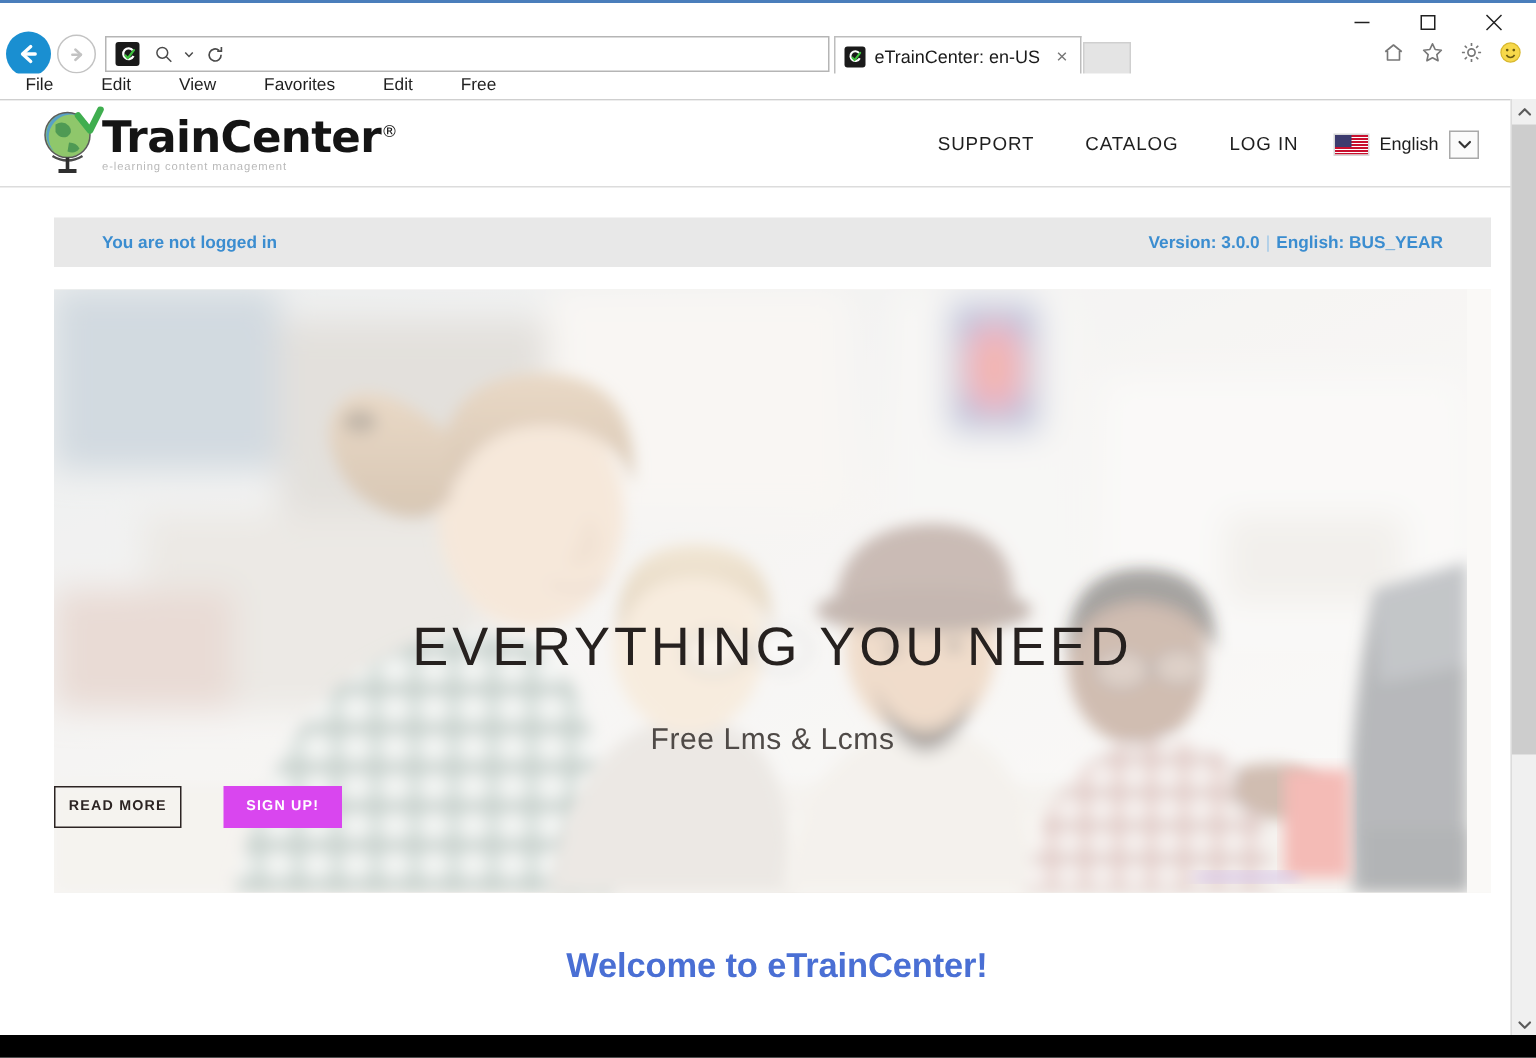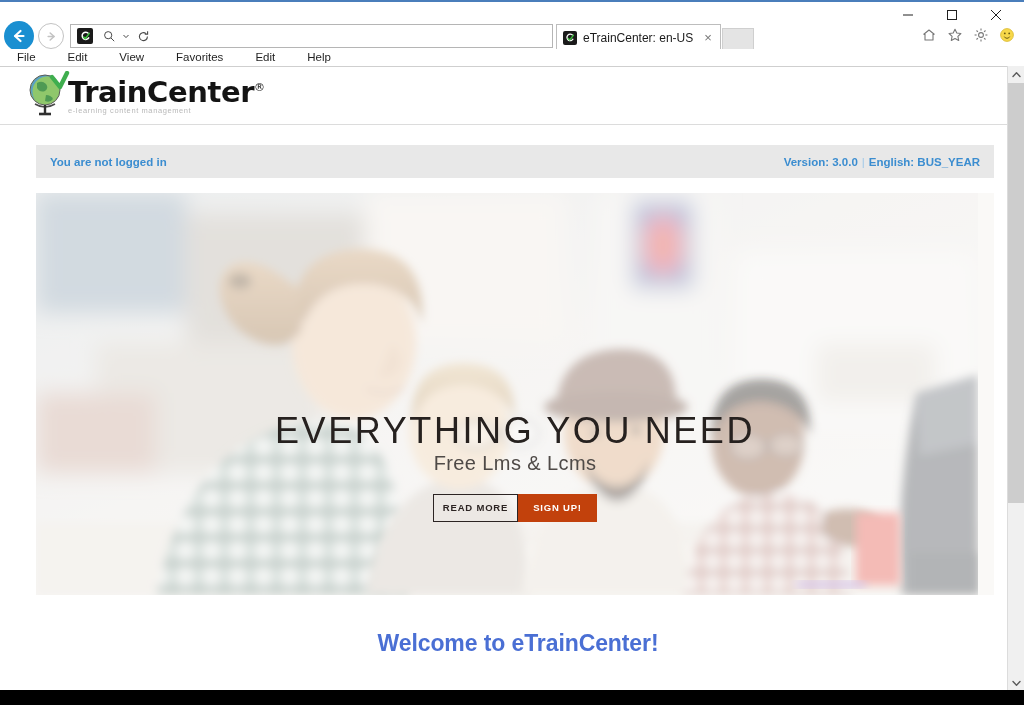--- a/index.html
+++ b/index.html
@@ -181,21 +181,21 @@
     width: 20px; height: 19px; border: 1px solid #a9a9a9; background: #fbfbfb;
     display: flex; align-items: center; justify-content: center;
     font-size: 9px; color: #333;
   }
 
   
   #status-strip {
     margin: 20px 30px 0 36px;
     height: 33px; background: #e8e8e8;
     display: flex; align-items: center; justify-content: space-between;
-    padding: 0 14px;
+    padding: 0 32px;
     font-size: 11.5px; font-weight: 700; color: #3b8dd0;
   }
   #status-version { color: #3b8dd0; }
   #status-version .sep { color: #9fc8e8; font-weight: 400; padding: 0 4px; }
 
   
   #hero {
     position: relative;
     margin: 15px 30px 0 36px;
     height: 402px;
@@ -211,37 +211,37 @@
   #hero-content {
     position: absolute; left: 0; right: 0; top: 218px;
     text-align: center;
   }
   #hero-title {
     font-size: 36px; font-weight: 300; color: #26211f;
     letter-spacing: 2.6px; line-height: 1.1;
     font-family: "Liberation Sans", sans-serif;
   }
   #hero-subtitle {
-    margin-top: 1px;
+    margin-top: 31px;
     font-size: 20px; font-weight: 300; color: #4f4a47;
     letter-spacing: 0.4px;
   }
   #hero-buttons {
     margin-top: 19px;
-    display: flex; justify-content: center; gap: 0;
+    display: flex; justify-content: flex-start; gap: 28px;
   }
   #btn-read-more {
     width: 85px; height: 28px;
     border: 1.6px solid #2c2423; background: transparent;
     color: #2c2423; font-size: 9.5px; font-weight: 700; letter-spacing: 0.8px;
     display: flex; align-items: center; justify-content: center;
   }
   #btn-sign-up {
     width: 79px; height: 28px;
-    background: #c2410c; border: none;
+    background: #d946ef; border: none;
     color: #ffffff; font-size: 9.5px; font-weight: 700; letter-spacing: 0.8px;
     display: flex; align-items: center; justify-content: center;
   }
 
   
   #welcome-heading {
     margin-top: 35px;
     text-align: center;
     font-size: 23px; font-weight: 700; color: #4a6fd4;
     letter-spacing: -0.1px;
@@ -388,21 +388,21 @@
       </div>
     </div>
   </div>
 
   <div id="menubar">
     <div class="menu-item">File</div>
     <div class="menu-item">Edit</div>
     <div class="menu-item">View</div>
     <div class="menu-item">Favorites</div>
     <div class="menu-item">Edit</div>
-    <div class="menu-item">Help</div>
+    <div class="menu-item">Free</div>
   </div>
 
   <div id="viewport">
 
     <div id="site-header">
 
       <div id="logo">
         <div id="logo-globe">
           <svg width="44" height="46" viewBox="0 0 44 46">
             <circle cx="19" cy="19" r="15" fill="#8fc76b"></circle>
@@ -415,20 +415,34 @@
             <line x1="13" y1="43" x2="25" y2="43" stroke="#2f2f2f" stroke-width="2.6"></line>
             <path d="M26 6 L34 16 L41 2" fill="none" stroke="#3fae4f" stroke-width="4.4" stroke-linecap="round" stroke-linejoin="round"></path>
           </svg>
         </div>
         <div id="logo-wordmark">
           <div id="logo-text"><span>TrainCenter</span><span id="logo-reg">®</span></div>
           <div id="logo-tagline">e-learning content management</div>
         </div>
       </div>
 
+      <div id="site-nav">
+        <div class="nav-link">SUPPORT</div>
+        <div class="nav-link">CATALOG</div>
+        <div class="nav-link">LOG IN</div>
+        <div id="lang-picker">
+          <div id="flag-icon"></div>
+          <div id="lang-label">English</div>
+          <div id="lang-dropdown">
+            <svg width="9" height="7" viewBox="0 0 9 7">
+                <path d="M1 1.6 L4.5 5.2 L8 1.6" fill="none" stroke="#333" stroke-width="1.4" stroke-linecap="round" stroke-linejoin="round"></path>
+              </svg>
+          </div>
+        </div>
+      </div>
     </div>
 
     <div id="status-strip">
       <div>You are not logged in</div>
       <div id="status-version">
         <span>Version: 3.0.0</span><span class="sep">|</span><span>English: BUS_YEAR</span>
       </div>
     </div>
 
     <div id="hero">

